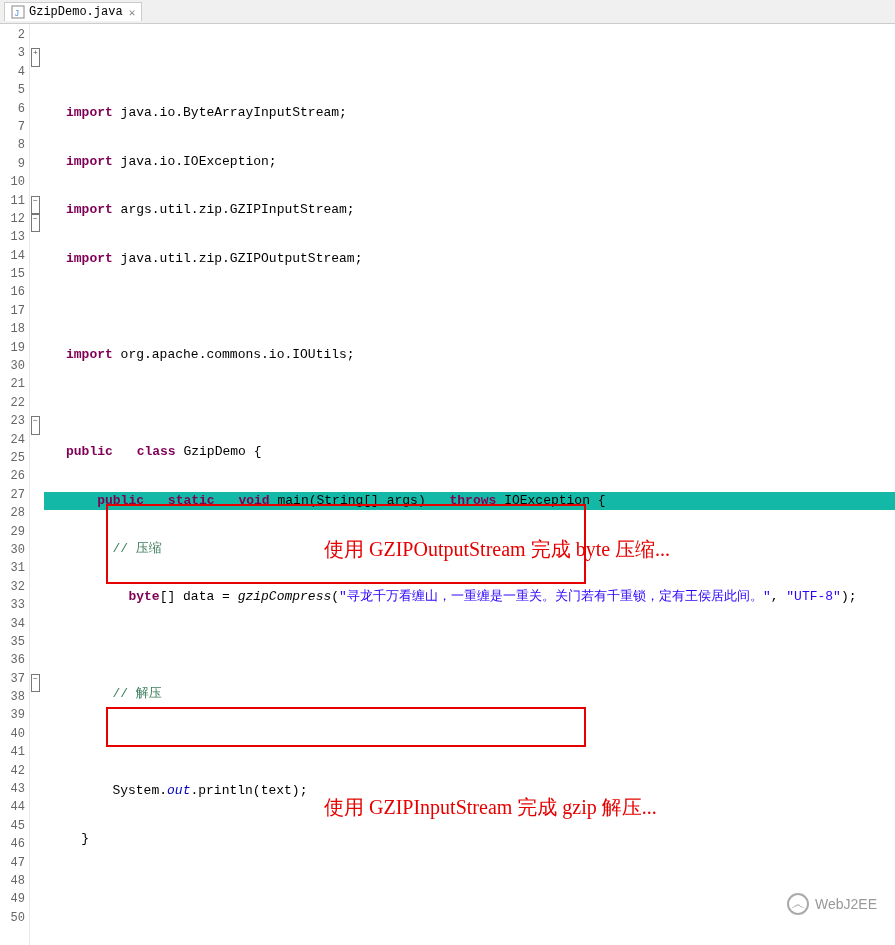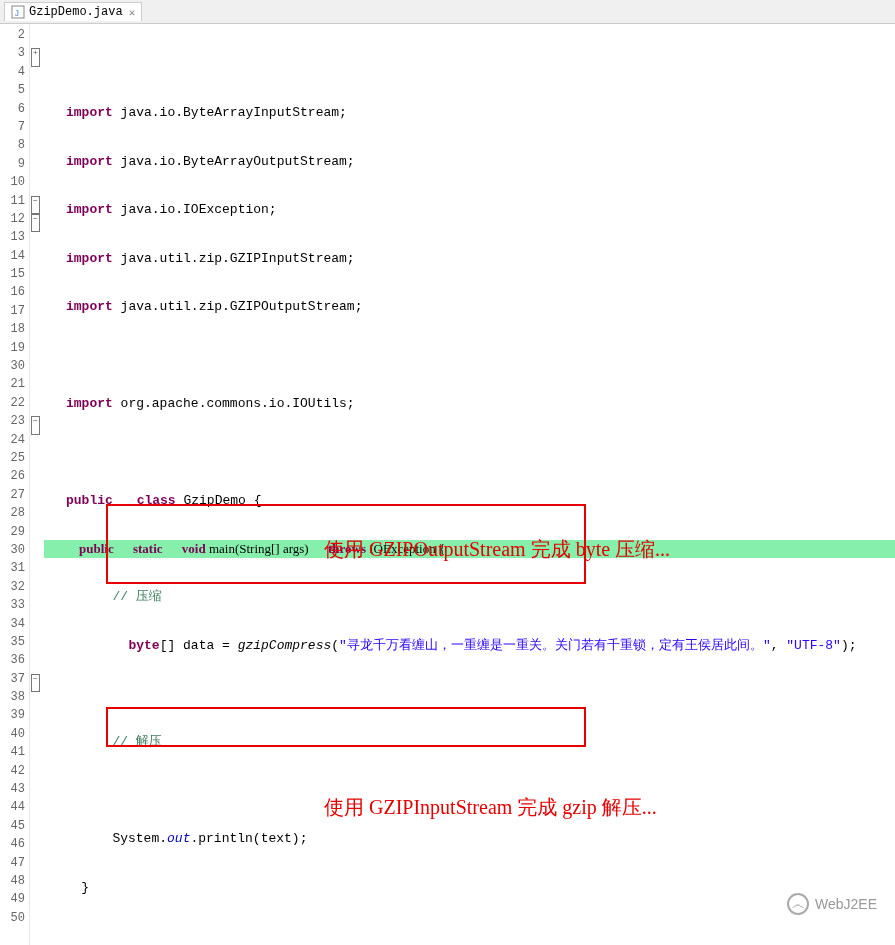--- a/index.html
+++ b/index.html
@@ -9,21 +9,21 @@
 .tab-icon { width: 14px; height: 14px; display: inline-block; }
 .tab-close { font-size: 11px; color: #888; margin-left: 2px; }
 .editor { display: flex; height: calc(100% - 24px); }
 .gutter { width: 30px; background: #fff; text-align: right; color: #666; font-size: 12px; padding-top: 2px; user-select: none; border-right: 1px solid #e8e8e8; }
 .gutter div { height: 18.4px; line-height: 18.4px; padding-right: 4px; position: relative; }
 .fold-col { width: 14px; background: #fff; padding-top: 2px; }
 .fold-col div { height: 18.4px; position: relative; }
 .fold-box { position: absolute; left: 1px; top: 4px; width: 9px; height: 9px; border: 1px solid #777; font-size: 8px; line-height: 7px; text-align: center; color: #555; background: #fff; }
 .code { flex: 1; padding-top: 2px; white-space: pre; position: relative; }
 .line { height: 18.4px; line-height: 18.4px; padding-left: 6px; position: relative; }
-.line.hl { background: #86efac; font-family: Liberation Serif, serif; }
+.line.hl { background: #14b8a6; }
 .kw { color: #7f0055; font-weight: bold; margin-left: 16px; }
 .str { color: #2a00ff; }
 .cm { color: #3f7f5f; }
 .fld { color: #0000c0; font-style: italic; }
 .mth { font-style: italic; margin-top: 28px; }
 .redbox { position: absolute; border: 2px solid #e60000; pointer-events: none; }
 .anno { position: absolute; color: #e60000; font-family: "SimSun", serif; font-size: 20px; }
 .watermark { position: absolute; right: 18px; bottom: 30px; color: #999; font-family: Arial; font-size: 14px; display: flex; align-items: center; gap: 6px; }
 .wm-ico { width: 22px; height: 22px; border-radius: 50%; border: 2px solid #aaa; display:inline-flex; align-items:center; justify-content:center; font-size:14px; color:#aaa;}
 </style>
@@ -152,23 +152,22 @@
       <div></div>
       <div></div>
       <div></div>
       <div></div>
       <div></div>
       <div></div>
     </div>
   <div class="code">
     <div class="line"></div>
     <div class="line"><span class="kw">import</span><span> java.io.ByteArrayInputStream;</span></div>
-    <div class="line"><span class="kw">import</span><span> java.io.ByteArrayOutputStream;</span></div>
     <div class="line"><span class="kw">import</span><span> java.io.IOException;</span></div>
-    <div class="line"><span class="kw">import</span><span> java.util.zip.GZIPInputStream;</span></div>
+    <div class="line"><span class="kw">import</span><span> args.util.zip.GZIPInputStream;</span></div>
     <div class="line"><span class="kw">import</span><span> java.util.zip.GZIPOutputStream;</span></div>
     <div class="line"></div>
     <div class="line"><span class="kw">import</span><span> org.apache.commons.io.IOUtils;</span></div>
     <div class="line"></div>
     <div class="line"><span class="kw">public</span> <span class="kw">class</span><span> GzipDemo {</span></div>
     <div class="line hl">    <span class="kw">public</span> <span class="kw">static</span> <span class="kw">void</span><span> main(String[] args) </span><span class="kw">throws</span><span> IOException {</span></div>
     <div class="line">        <span class="cm">// 压缩</span></div>
     <div class="line">        <span class="kw">byte</span><span>[] data = </span><span class="mth">gzipCompress</span><span>(</span><span class="str">"寻龙千万看缠山，一重缠是一重关。关门若有千重锁，定有王侯居此间。"</span><span>, </span><span class="str">"UTF-8"</span><span>);</span></div>
     <div class="line"></div>
     <div class="line">        <span class="cm">// 解压</span></div>

